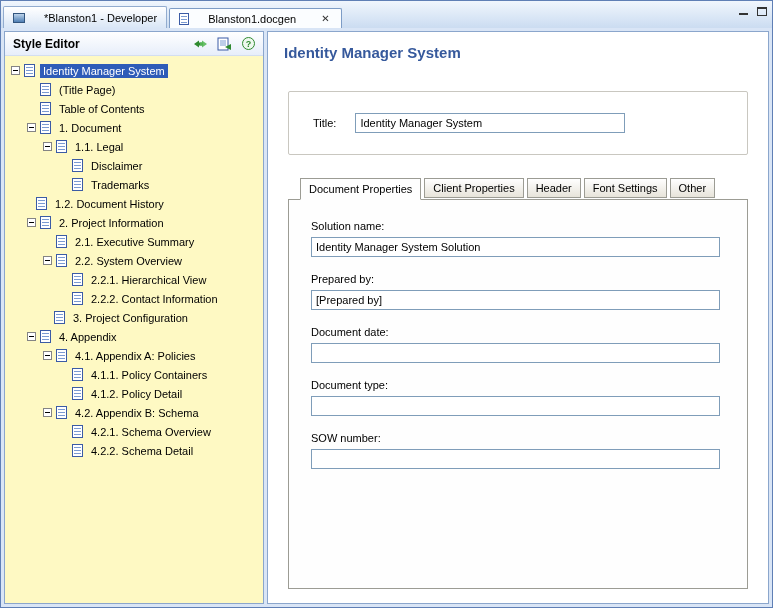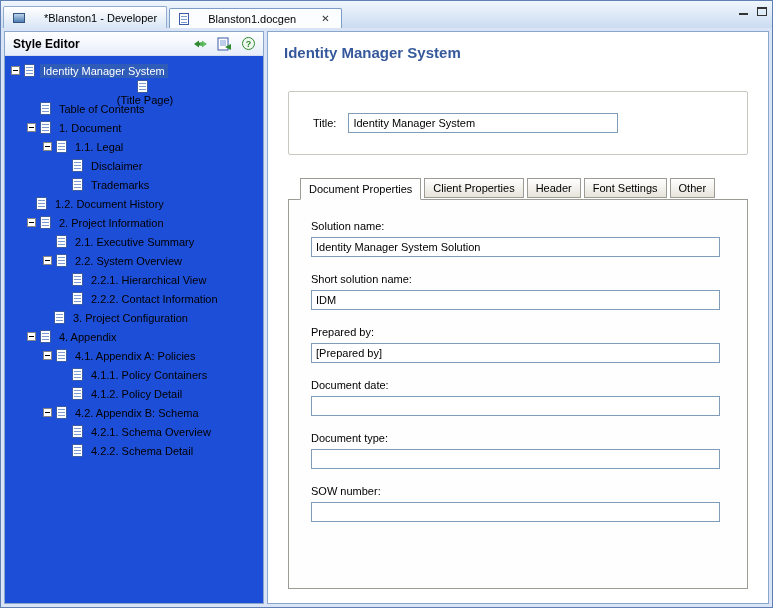--- a/index.html
+++ b/index.html
@@ -54,21 +54,21 @@
   }
   .minimize-glyph { width:10px; height:9px; position:relative; }
   .minimize-glyph::after { content:""; position:absolute; left:0; bottom:1px; width:9px; height:2px; background:#333; }
   .maximize-glyph { width:10px; height:9px; border:1px solid #333; border-top:2px solid #333; }
 
   
   .main { flex:1; display:flex; padding:3px; gap:3px; background:#d9e5f6; min-height:0; }
 
   
   .left-panel {
-    width:260px; flex:none; background:#1d4ed8;
+    width:260px; flex:none; background:#fef9c3;
     border:1px solid #8ba6cc;
     display:flex; flex-direction:column; min-height:0;
   }
   .panel-header {
     height:24px; flex:none;
     display:flex; align-items:center;
     padding:0 5px 0 8px;
     background:linear-gradient(to bottom,#ffffff,#e7eefa);
     border-bottom:1px solid #d3def0;
   }
@@ -108,21 +108,21 @@
     padding:10px 14px 0 14px; min-width:0; overflow:hidden;
   }
   .form-heading { color:#36599c; font-size:15px; font-weight:bold; padding:2px 0 0 2px; }
 
   .group-box {
     margin:30px 6px 0 6px;
     border:1px solid #c9c7c0; border-radius:2px;
     padding:21px 16px 21px 24px;
     background:#fff;
   }
-  .title-row { display:flex; align-items:center; gap:12px; }
+  .title-row { display:flex; align-items:center; gap:19px; }
   .title-row label { flex:none; }
   input {
     height:20px; border:1px solid #7f9db9; background:#fff;
     font-family:inherit; font-size:11px; color:#000; padding:2px 4px;
   }
   .title-input { width:270px; }
 
   .tabs-row { display:flex; margin:22px 6px 0 18px; position:relative; z-index:2; }
   .etab {
     height:20px; display:flex; align-items:center;
@@ -192,21 +192,21 @@
             <span class="help-circle">?</span>
           </span>
         </span>
       </div>
       <div class="tree">
           <div class="tree-row" style="padding-left: 6px;">
             <span class="expand-box"></span>
             <span class="doc-icon"></span>
             <span class="tree-label selected">Identity Manager System</span>
           </div>
-          <div class="tree-row" style="padding-left: 22px; flex-direction: column;">
+          <div class="tree-row" style="padding-left: 22px;">
             <span class="expand-spacer"></span>
             <span class="doc-icon"></span>
             <span class="tree-label">(Title Page)</span>
           </div>
           <div class="tree-row" style="padding-left: 22px;">
             <span class="expand-spacer"></span>
             <span class="doc-icon"></span>
             <span class="tree-label">Table of Contents</span>
           </div>
           <div class="tree-row" style="padding-left: 22px;">
@@ -320,24 +320,20 @@
           <div class="etab">Other</div>
         </div>
 
       <div class="tab-content">
         <div>
             <div class="field">
               <div class="field-label">Solution name:</div>
               <input type="text" value="Identity Manager System Solution" style="">
             </div>
             <div class="field">
-              <div class="field-label">Short solution name:</div>
-              <input type="text" value="IDM" style="">
-            </div>
-            <div class="field">
               <div class="field-label">Prepared by:</div>
               <input type="text" value="[Prepared by]" style="">
             </div>
             <div class="field">
               <div class="field-label">Document date:</div>
               <input type="text" style="">
             </div>
             <div class="field">
               <div class="field-label">Document type:</div>
               <input type="text" style="">

